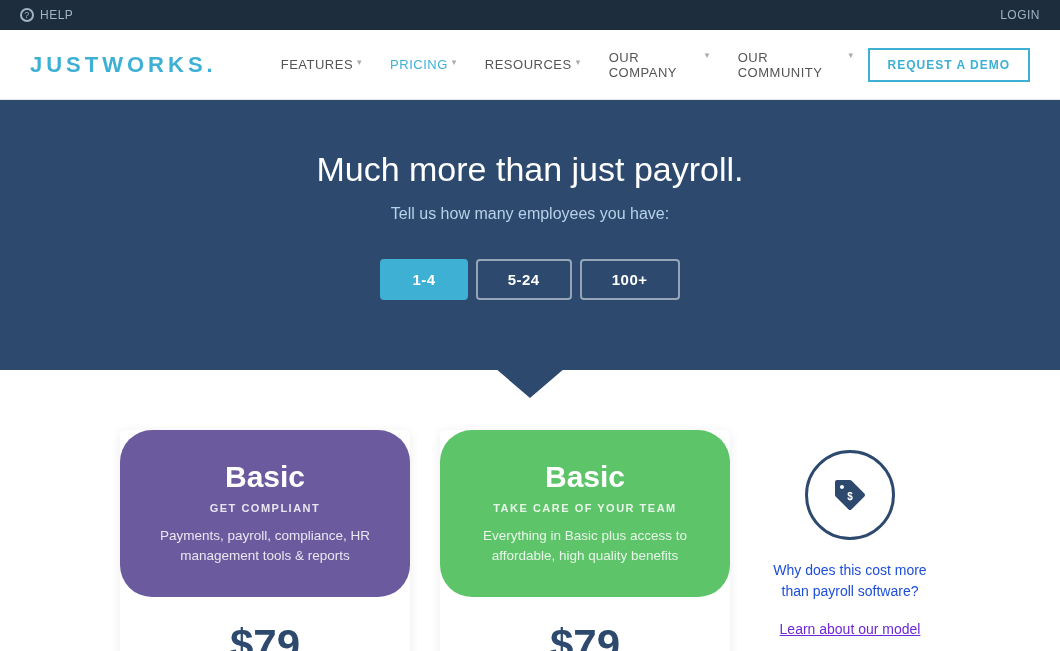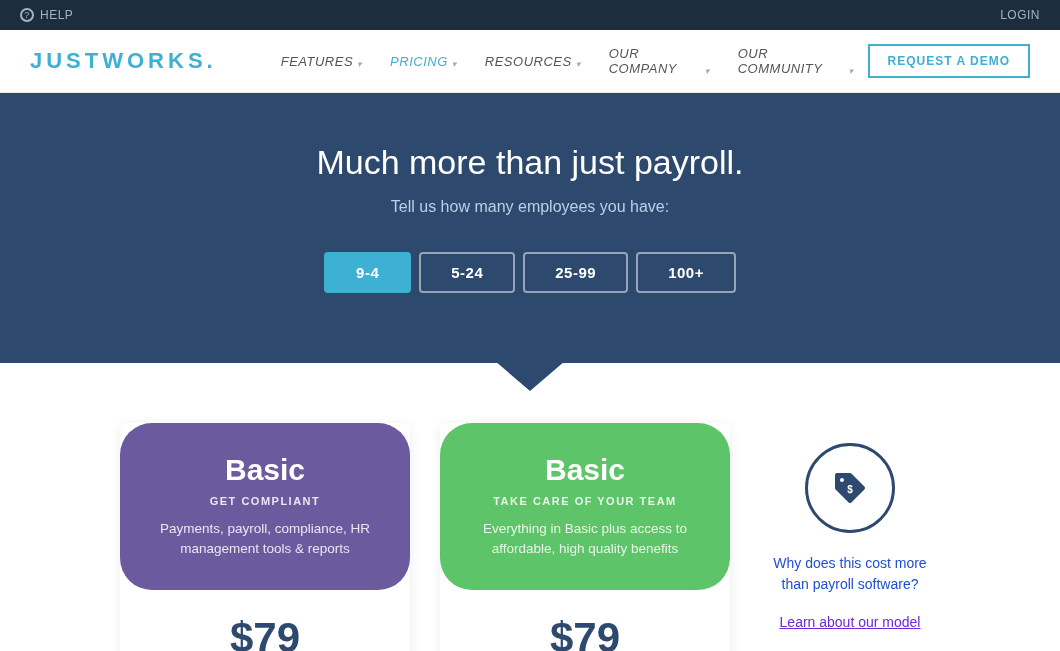--- a/index.html
+++ b/index.html
@@ -33,21 +33,21 @@
       display: inline-flex;
       align-items: center;
       justify-content: center;
       font-size: 9px;
       color: #a0b4c4;
     }
 
     
     .nav {
       background: #fff;
-      height: 63px;
+      height: 70px;
       display: flex;
       align-items: center;
       padding: 0 30px;
       border-bottom: 1px solid #e8e8e8;
     }
     .logo {
       font-size: 22px;
       font-weight: 700;
       letter-spacing: 4px;
       color: #3db0d4;
@@ -61,25 +61,24 @@
       flex: 1;
     }
     .nav-link {
       color: #555;
       font-size: 13px;
       font-weight: 500;
       text-decoration: none;
       padding: 0 14px;
       letter-spacing: 0.5px;
       display: flex;
-      align-items: flex-end;
+      align-items: flex-start;
       gap: 4px;
       cursor: pointer;
       text-transform: uppercase;
-      font-style: italic;
     }
     .nav-link.active { color: #3db0d4; }
     .nav-link .arrow {
       font-size: 9px;
       color: #aaa;
     }
     .nav-right {
       margin-left: auto;
     }
     .demo-btn {
@@ -270,23 +269,22 @@
   </div>
   <div class="nav-right">
     <button class="demo-btn">REQUEST A DEMO</button>
   </div>
 </nav>
 
 <div class="hero">
   <h1>Much more than just payroll.</h1>
   <p>Tell us how many employees you have:</p>
   <div class="employee-buttons">
-    <button class="emp-btn selected">9-4</button>
+    <button class="emp-btn selected">1-4</button>
     <button class="emp-btn">5-24</button>
-    <button class="emp-btn">25-99</button>
     <button class="emp-btn">100+</button>
   </div>
   <div class="hero-arrow"></div>
 </div>
 
 <div class="pricing-section">
 
   <div class="pricing-card">
     <div class="card-header basic">
       <div class="card-title">Basic</div>

